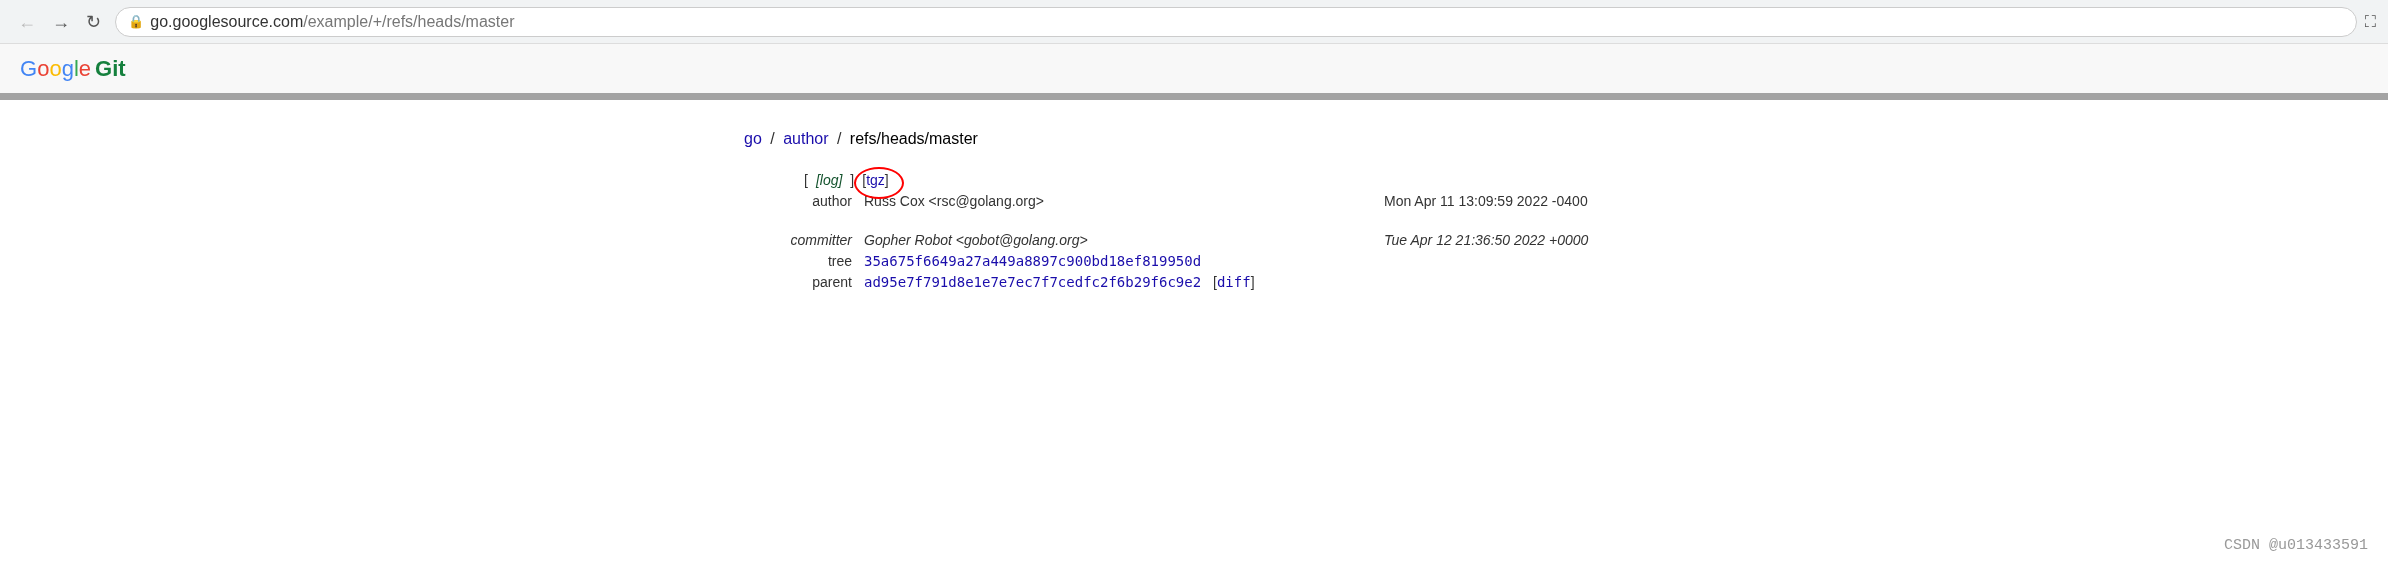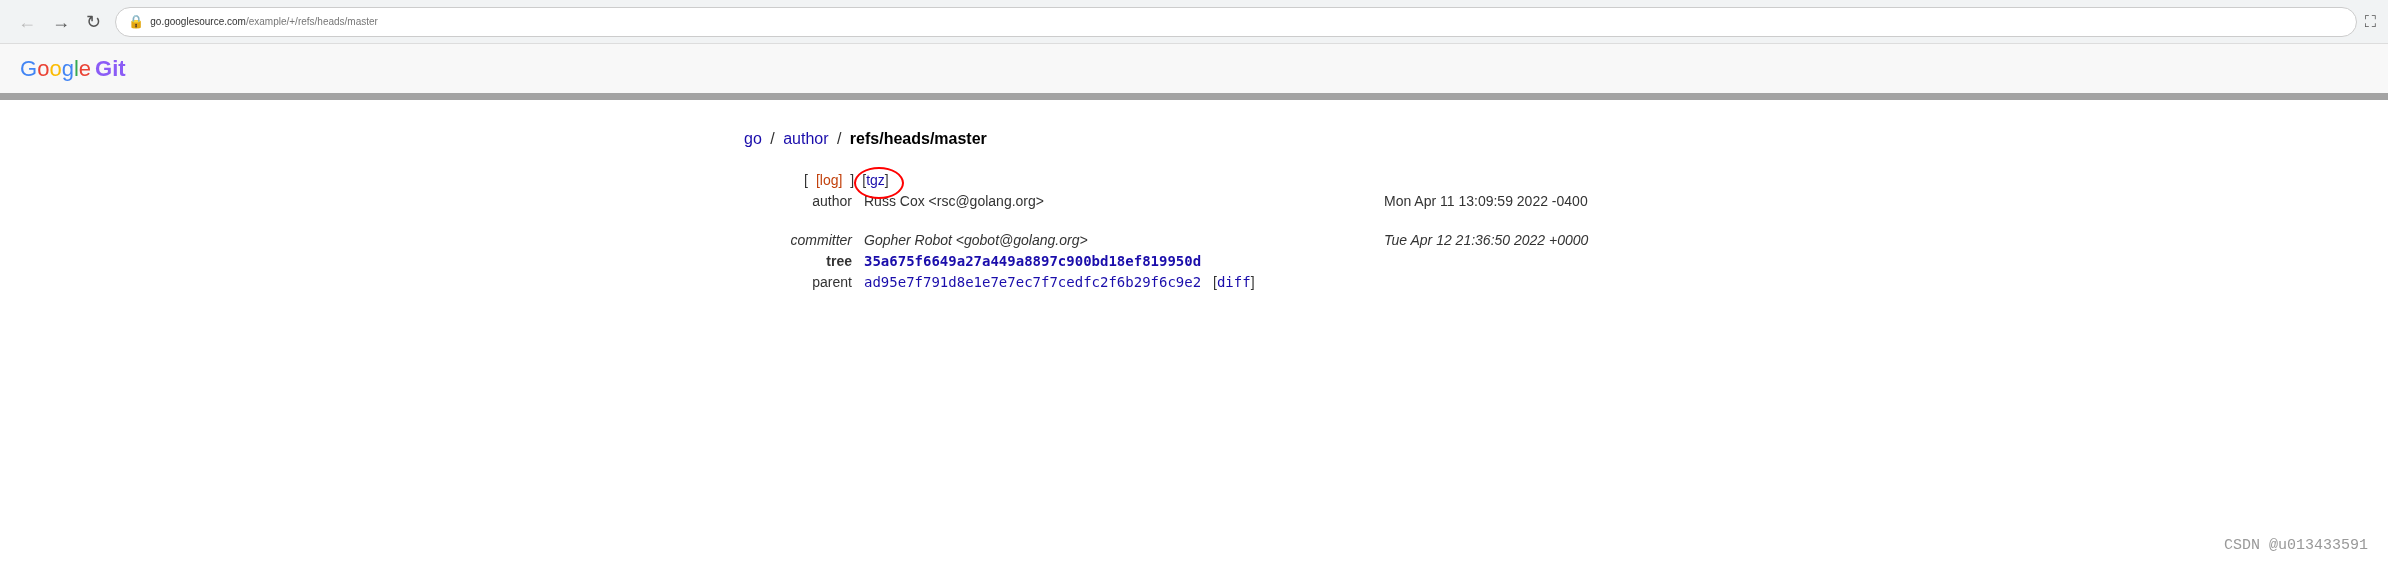--- a/index.html
+++ b/index.html
@@ -59,21 +59,21 @@
       gap: 6px;
       height: 30px;
     }
 
     .lock-icon {
       color: #555;
       font-size: 13px;
     }
 
     .url-text {
-      font-size: 10px;
+      font-size: 16px;
       color: #333;
       flex: 1;
     }
 
     .url-text .url-domain {
       color: #333;
     }
 
     .url-text .url-path {
       color: #777;
@@ -108,21 +108,21 @@
     }
 
     .logo-g { color: #4285F4; }
     .logo-o1 { color: #EA4335; }
     .logo-o2 { color: #FBBC05; }
     .logo-g2 { color: #4285F4; }
     .logo-l { color: #34A853; }
     .logo-e { color: #EA4335; }
 
     .logo-git {
-      color: #8b5cf6;
+      color: #15803d;
       font-weight: bold;
       font-size: 22px;
     }
 
     
     .main-content {
       padding: 30px 0 30px 0;
       display: flex;
       flex-direction: column;
       align-items: center;
@@ -143,21 +143,21 @@
       color: #1a0dab;
       text-decoration: none;
     }
 
     .breadcrumb .separator {
       margin: 0 4px;
       color: #333;
     }
 
     .breadcrumb .current {
-      font-weight: bold;
+      font-weight: normal;
       color: #000;
     }
 
     .link-bracket {
       color: #333;
     }
 
     .tgz-circle {
       display: inline-block;
       position: relative;
@@ -261,21 +261,21 @@
       <a href="#">author</a>
       <span class="separator"> / </span>
       <span class="current">refs/heads/master</span>
     </div>
 
     <div style="margin-left: 20px;">
 
       <div class="flex-row" style="margin-bottom: 5px; align-items: baseline;">
         <div style="padding-left: 40px; display: flex; align-items: baseline; gap: 8px;">
           <span class="link-bracket">[</span>
-            <a href="#" style="color:#c2410c; text-decoration:none;">[log]</a>
+            <a href="#" style="color:#14532d; text-decoration:none;font-style:italic;">[log]</a>
             <span class="link-bracket">]</span>
           <span class="tgz-circle">
             <span class="link-bracket">[</span><a href="#" style="color:#1a0dab; text-decoration:none;">tgz</a><span class="link-bracket">]</span>
           </span>
         </div>
       </div>
 
       <div class="flex-row" style="margin-bottom: 23px;">
         <div style="display: flex; align-items: baseline; min-width: 580px;">
           <span class="left-col">author</span>
@@ -290,21 +290,21 @@
         <div style="display: flex; align-items: baseline; min-width: 580px;">
           <span class="left-col">committer</span>
           <span class="right-col">Gopher Robot &lt;gobot@golang.org&gt;</span>
         </div>
         <div style="padding-left: 40px;">
           <span class="date-value">Tue Apr 12 21:36:50 2022 +0000</span>
         </div>
       </div>
 
       <div class="flex-row" style="margin-bottom: 5px;">
-        <div style="display: flex; align-items: flex-end; font-weight: bold;">
+        <div style="display: flex; align-items: flex-end;">
           <span class="left-col">tree</span>
           <span class="right-col">
             <a href="#">35a675f6649a27a449a8897c900bd18ef819950d</a>
           </span>
         </div>
       </div>
 
       <div class="flex-row" style="margin-bottom: 12px; align-items: flex-end;">
         <div style="display: flex; align-items: baseline;">
           <span class="left-col">parent</span>

